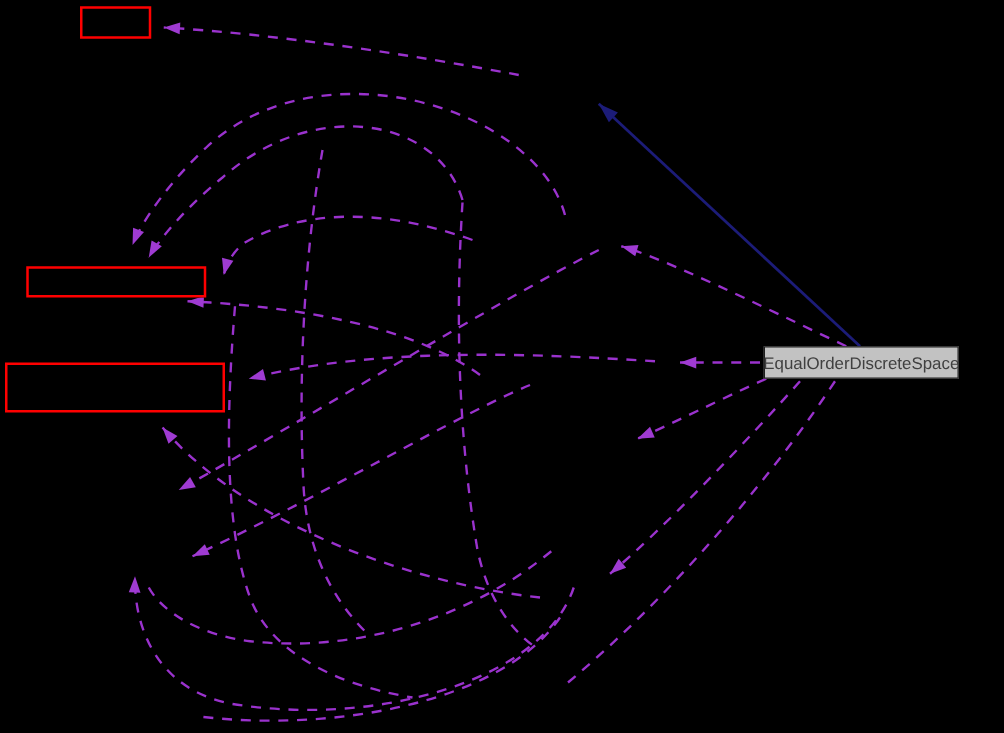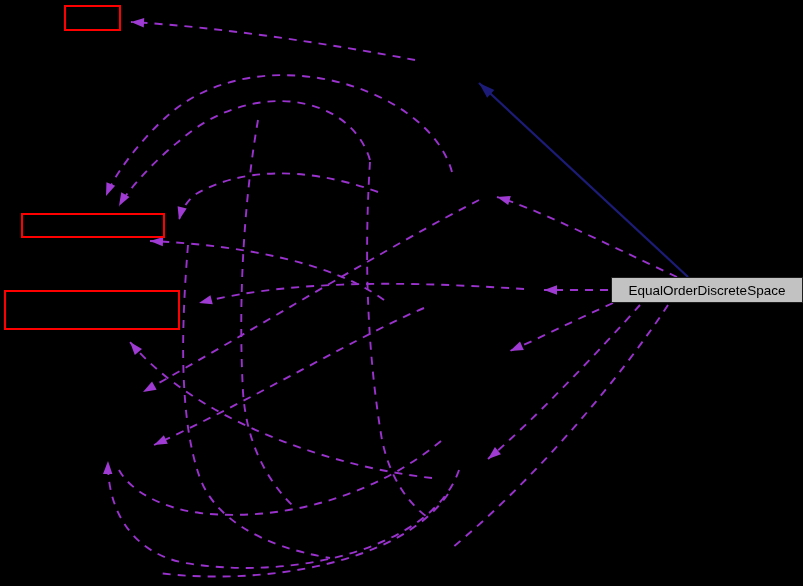--- a/index.html
+++ b/index.html
@@ -76,19 +76,19 @@
         <path d="M 448 494 C 400 564, 262 586, 158 573" fill="none" stroke="#9a32cd" stroke-width="1.9" stroke-dasharray="8,7"></path>
         <path d="M 441 441 C 372 498, 280 522, 200 513 C 160 508, 130 490, 119 470" fill="none" stroke="#9a32cd" stroke-width="1.9" stroke-dasharray="8,7"></path>
         <path d="M 188 245 C 181 330, 179 420, 200 478 C 214 516, 258 546, 330 558" fill="none" stroke="#9a32cd" stroke-width="1.9" stroke-dasharray="8,7"></path>
         <path d="M 370 162 C 365 240, 365 340, 382 440 C 390 478, 408 504, 430 519" fill="none" stroke="#9a32cd" stroke-width="1.9" stroke-dasharray="8,7"></path>
         <path d="M 258 120 C 244 200, 238 300, 243 392 C 246 436, 262 475, 292 505" fill="none" stroke="#9a32cd" stroke-width="1.9" stroke-dasharray="8,7"></path>
       </g>
   </svg>
 
   <div id="node-layer">
 
-    <div class="graph-node main" id="main-node" style="left: 611px; top: 277px; width: 192px; height: 26px; background: rgb(194, 194, 194); color: #000000;">EqualOrderDiscreteSpace</div>
+    <div class="graph-node main" id="main-node" style="left: 611px; top: 277px; width: 156px; height: 26px; background: rgb(194, 194, 194); color: #404040;">EqualOrderDiscreteSpace</div>
   <div class="graph-node red" style="left: 64px; top: 5px; width: 57px; height: 26px; border-color: rgb(255, 0, 0);"></div>
       <div class="graph-node red" style="left: 21px; top: 213px; width: 144px; height: 25px; border-color: rgb(255, 0, 0);"></div>
       <div class="graph-node red" style="left: 4px; top: 290px; width: 176px; height: 40px; border-color: rgb(255, 0, 0);"></div>
     </div>
 
 </div>
 
 </body></html>

